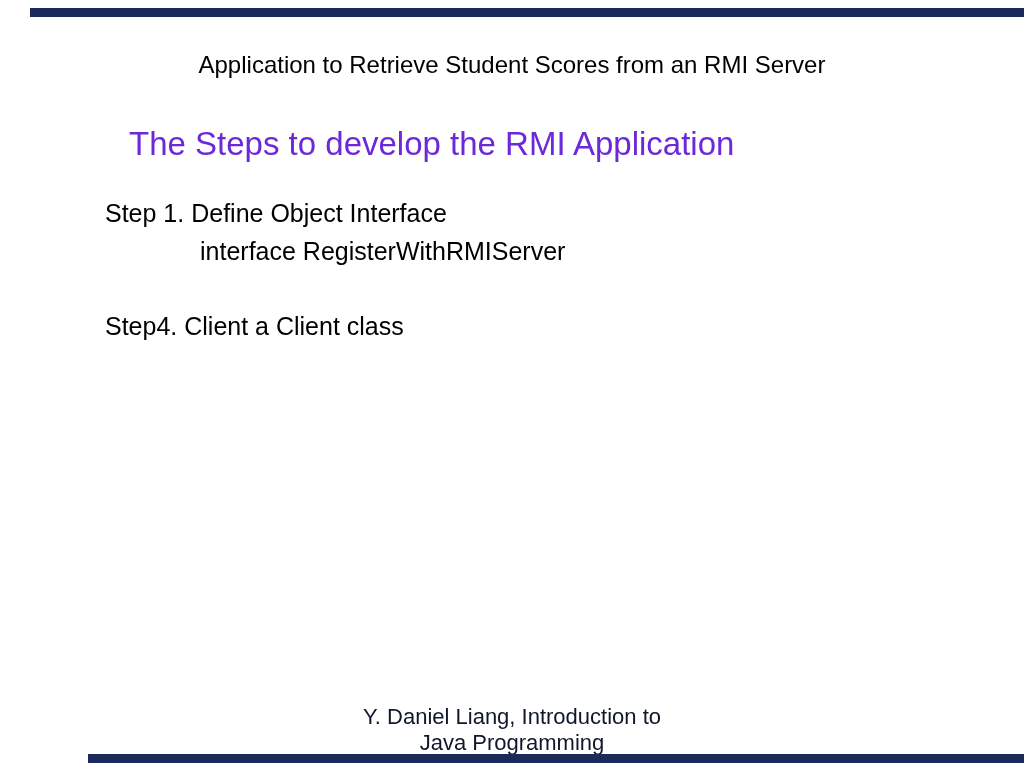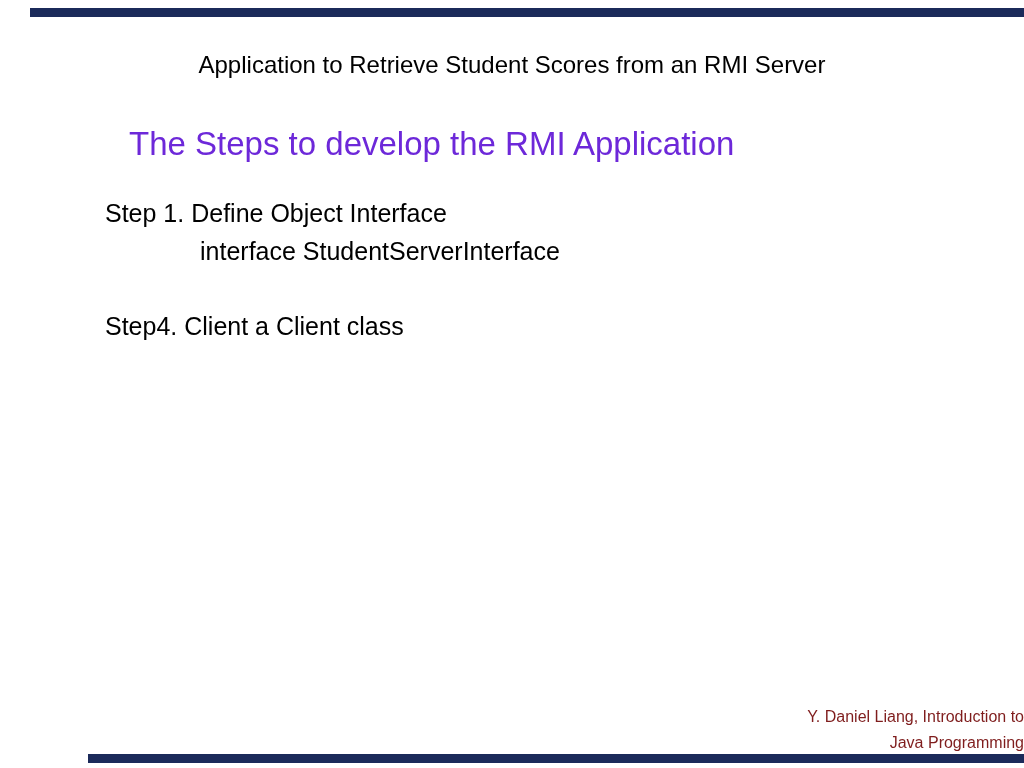--- a/index.html
+++ b/index.html
@@ -70,42 +70,42 @@
       font-size: 25px;
       line-height: 38px;
       padding-left: 95px;
       white-space: pre;
     }
     .footer {
       position: absolute;
       top: 704px;
       left: 0;
       width: 100%;
-      text-align: right;
-      font-size: 16px;
+      text-align: center;
+      font-size: 22px;
       line-height: 26px;
-      color: #7f1d1d;
+      color: #0f172a;
     }
   </style>
 </head>
 <body>
 
 <div class="slide">
 
   <div class="bar top"></div>
 
   <div class="title">Application to Retrieve Student Scores from an RMI Server</div>
 
   <div class="heading">The Steps to develop the RMI Application</div>
 
   <div class="body-block">
 
     <div class="section">
       <div class="step-line">Step 1. Define Object Interface</div>
-      <div class="detail-line">interface StudentServerInterface</div>
+      <div class="detail-line">interface RegisterWithRMIServer</div>
     </div>
 
 
 
     <div class="section">
       <div class="step-line">Step4. Client a Client class</div>
     </div>
 
   </div>
 

